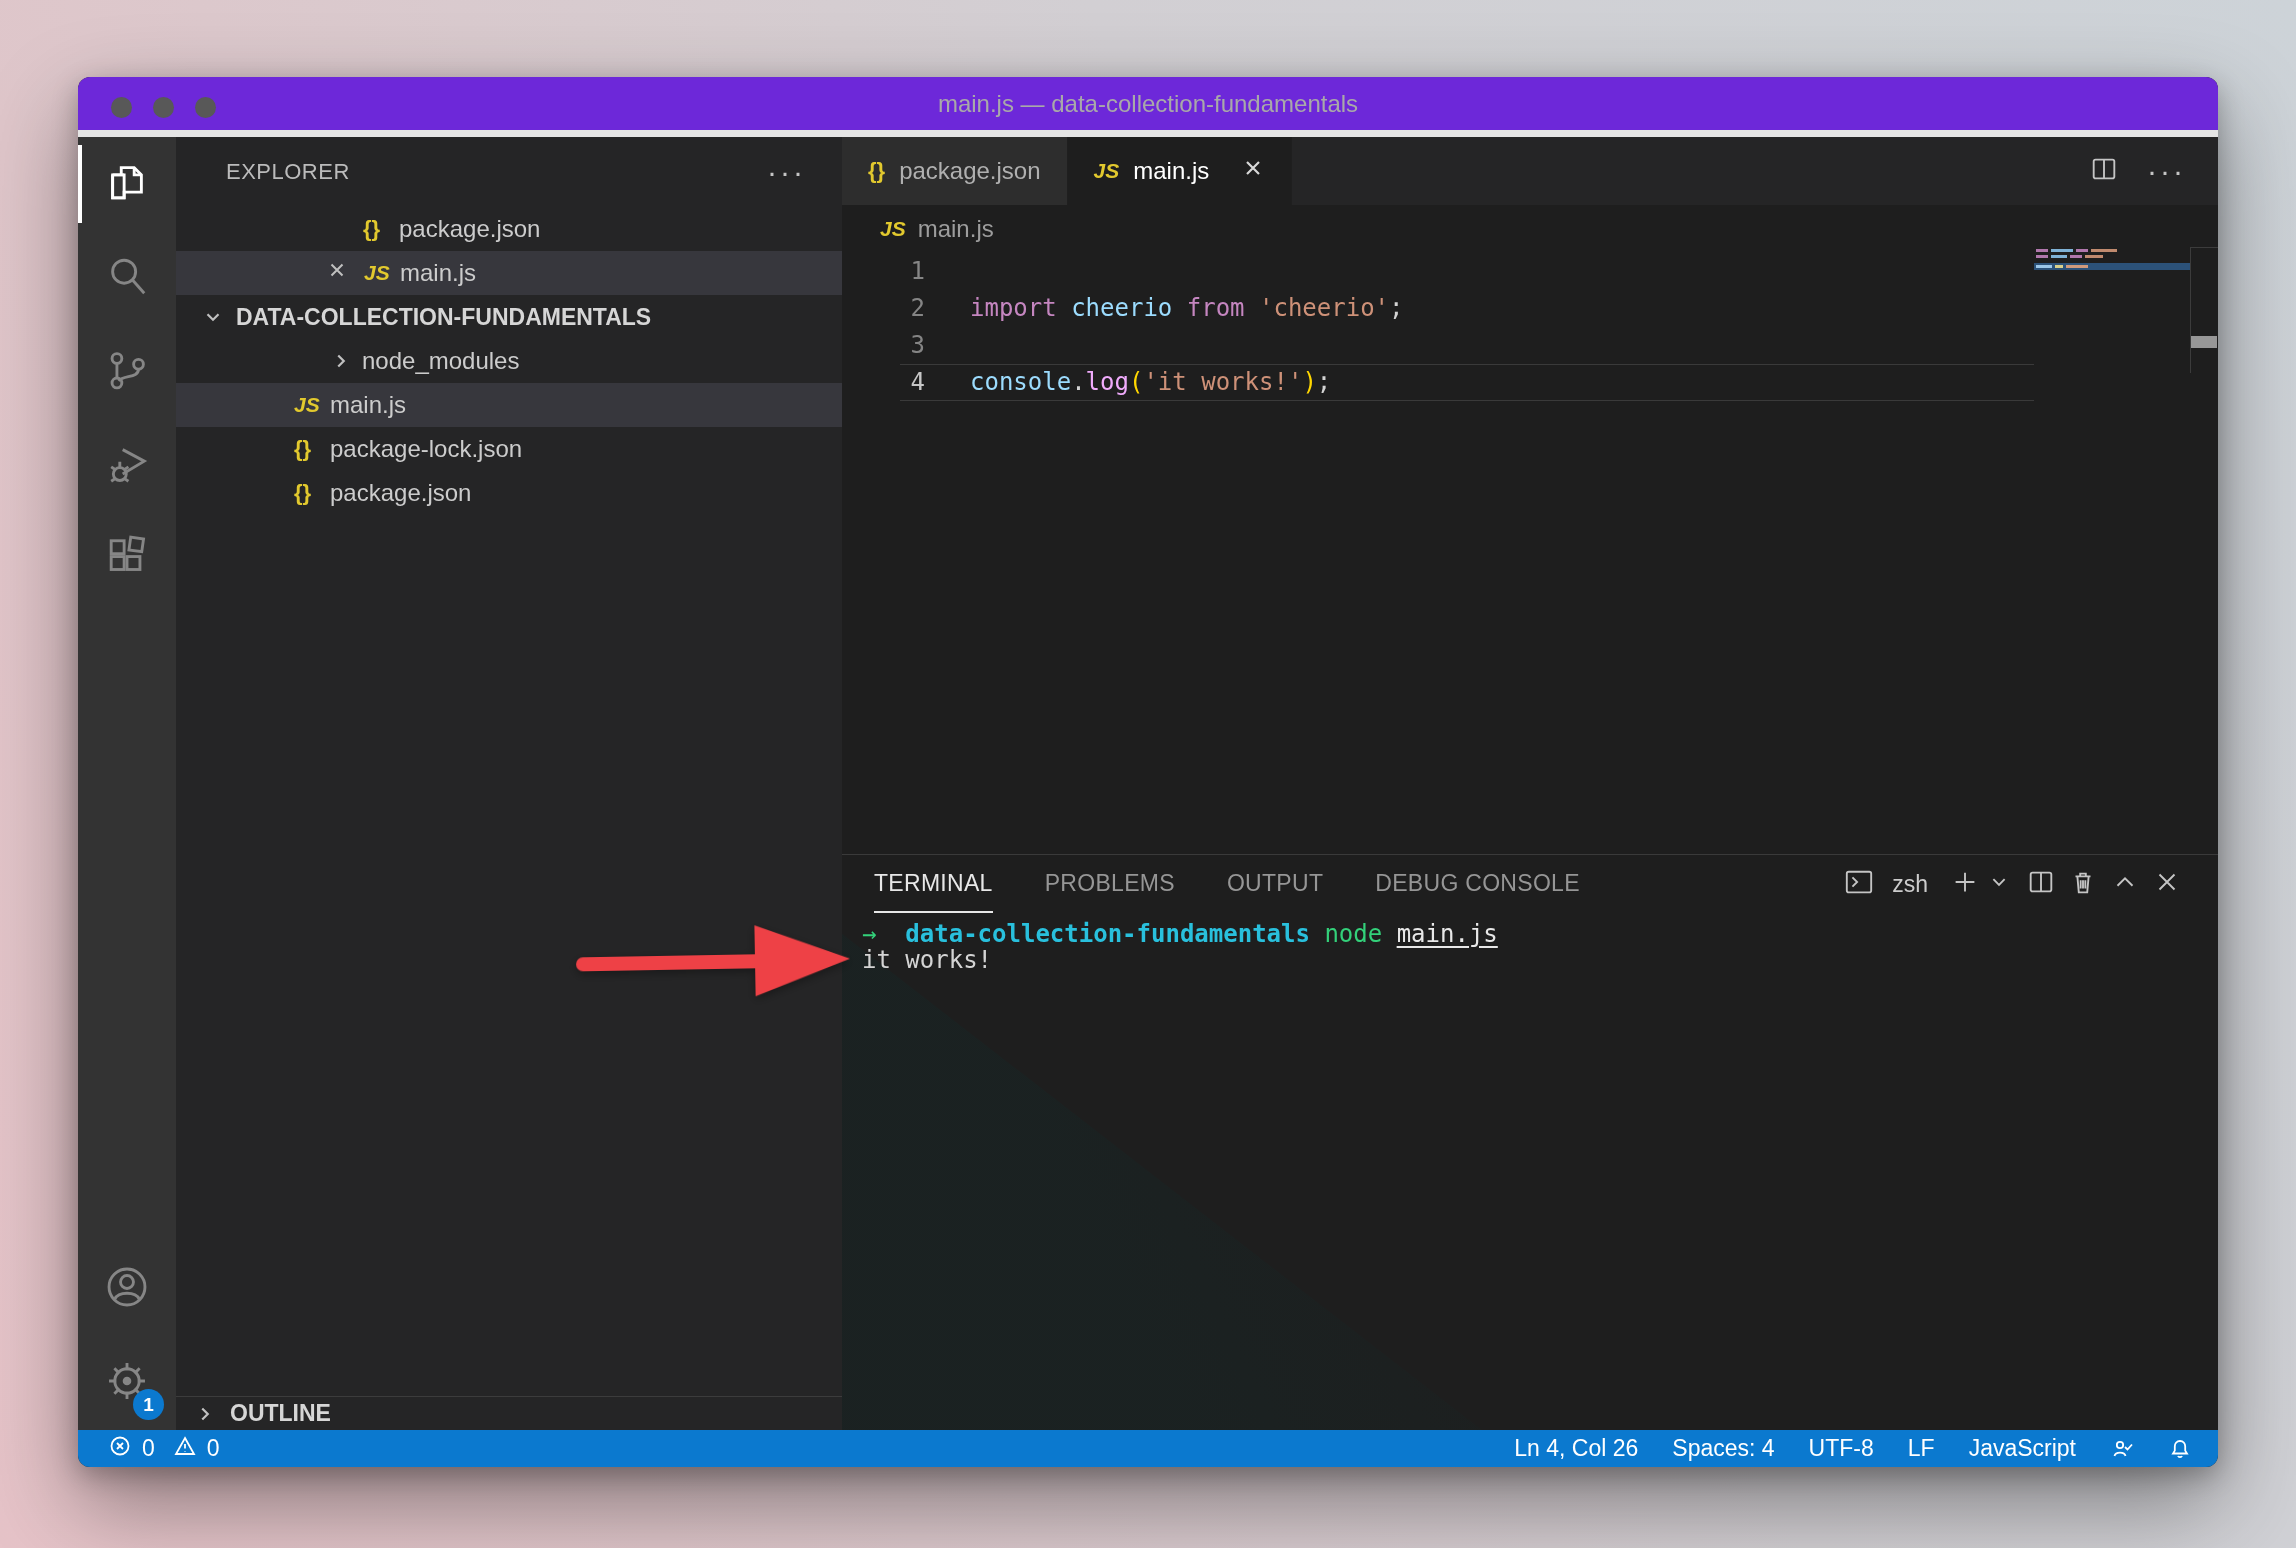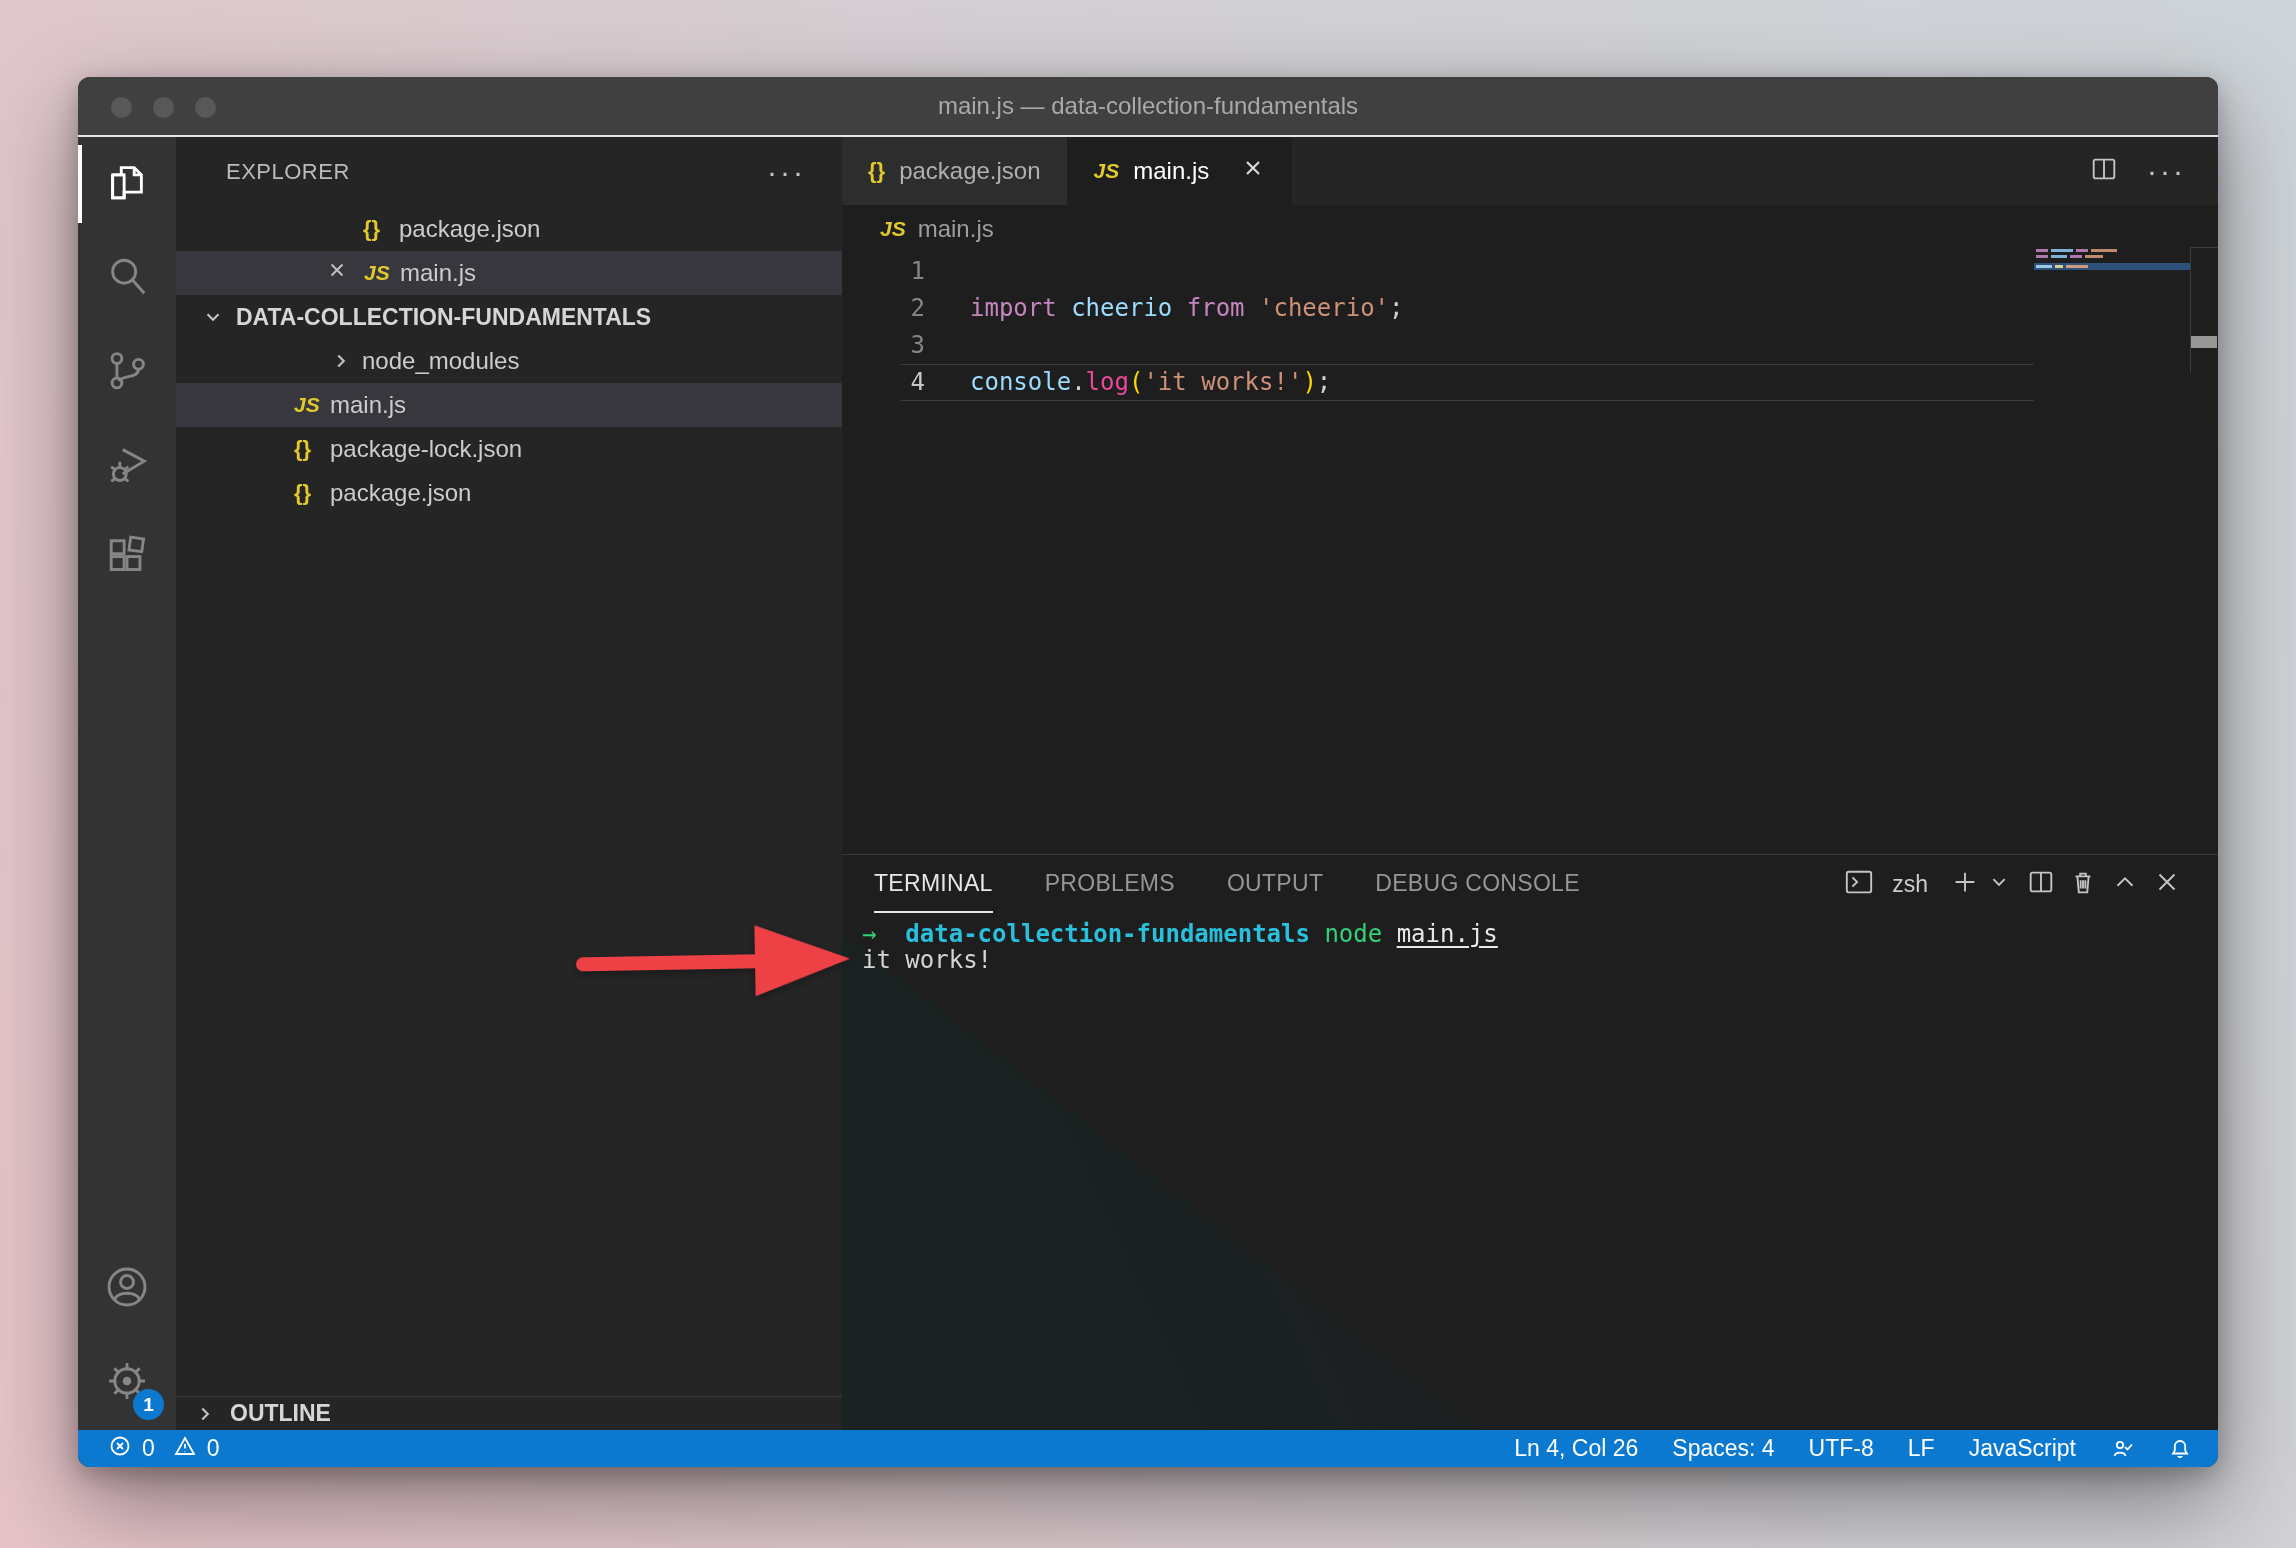--- a/index.html
+++ b/index.html
@@ -8,22 +8,22 @@
 
   .desktop { position:relative; width:2296px; height:1548px;
     background:linear-gradient(245deg,#cdd3d8 0%,#d2cfd3 40%,#dfc6ca 78%,#e6c3c8 100%); }
 
   .window { position:absolute; left:78px; top:77px; width:2140px; height:1390px;
     border-radius:12px; overflow:hidden; display:flex; flex-direction:column;
     box-shadow:0 36px 90px rgba(0,0,0,.40), 0 8px 26px rgba(0,0,0,.25);
     background:#1e1e1e; }
 
   
-  .titlebar { position:relative; height:60px; flex:0 0 60px; background:#404040;
-    display:flex; align-items:center; justify-content:center; border-bottom:2px solid #e5e5e5;}
+  .titlebar { position:relative; height:60px; flex:0 0 60px; background:#6d28d9;
+    display:flex; align-items:center; justify-content:center; border-bottom:7px solid #e5e5e5;}
   .traffic { position:absolute; left:33px; top:0; height:60px; display:flex; align-items:center; gap:21px;}
   .light { width:21px; height:21px; border-radius:50%; background:#585858; }
   .win-title { color:#a9a9a9; font-size:24px; }
 
   .mainrow { flex:1 1 auto; display:flex; min-height:0; }
 
   
   .activitybar { width:98px; flex:0 0 98px; background:#333333; display:flex; flex-direction:column; }
   .ab-slot { height:94px; display:flex; align-items:center; justify-content:center; position:relative; }
   .ab-slot svg { width:46px; height:46px; stroke:#868686; fill:none; stroke-width:2; }
@@ -67,21 +67,21 @@
 
   .codearea { flex:1 1 auto; position:relative; font-family:"DejaVu Sans Mono", monospace;
     font-size:24px; min-height:0; }
   .cline { height:37px; line-height:37px; display:flex; white-space:pre; }
   .lnum { width:83px; text-align:right; color:#858585; flex:0 0 83px; }
   .cline.cur .lnum { color:#c6c6c6; }
   .ctext { margin-left:45px; }
   .curline-box { position:absolute; left:58px; top:111px; width:1134px; height:37px;
     border-top:1px solid #3a3a3a; border-bottom:1px solid #3a3a3a; pointer-events:none; }
   .tk-kw{color:#c586c0} .tk-id{color:#9cdcfe} .tk-str{color:#ce9178}
-  .tk-fn{color:#ec4899} .tk-pn{color:#d4d4d4} .tk-br{color:#ffd700}
+  .tk-fn{color:#f0abfc} .tk-pn{color:#d4d4d4} .tk-br{color:#ffd700}
 
   .minimap { position:absolute; right:28px; top:-6px; width:156px; }
   .mm-row { height:4px; margin:2px 0 2px 2px; display:flex; gap:3px; }
   .mm-row i { display:block; height:3px; }
   .mm-sel { margin-top:4px; height:7px; background:rgba(56,126,196,.55); display:flex; gap:3px; padding:2px 0 0 2px;}
   .mm-sel i { display:block; height:3px; }
   .ovr { position:absolute; right:0; top:-6px; width:28px; height:126px;
     border-left:1px solid #3c3c3c; border-top:1px solid #3c3c3c; }
   .ovr-thumb { position:absolute; right:1px; top:88px; width:26px; height:12px; background:#979797; }
 

